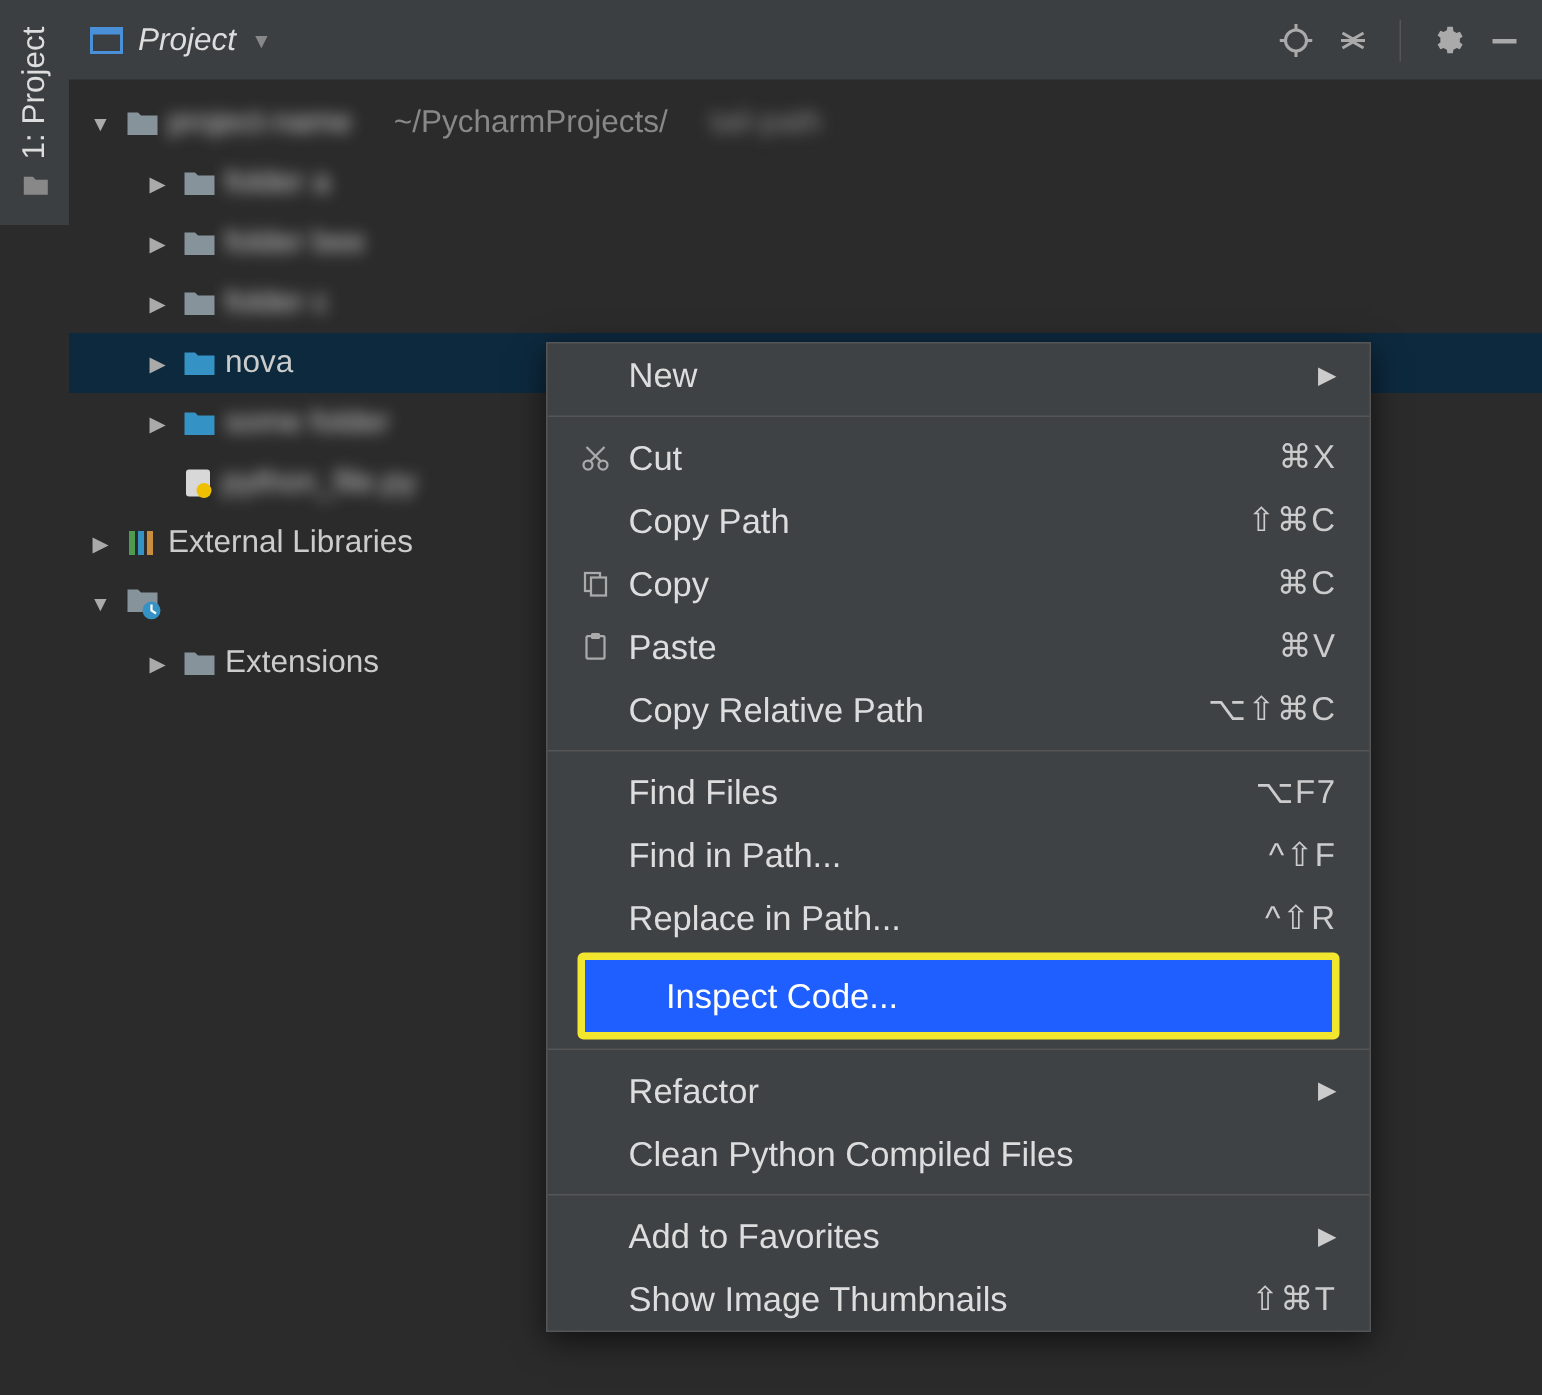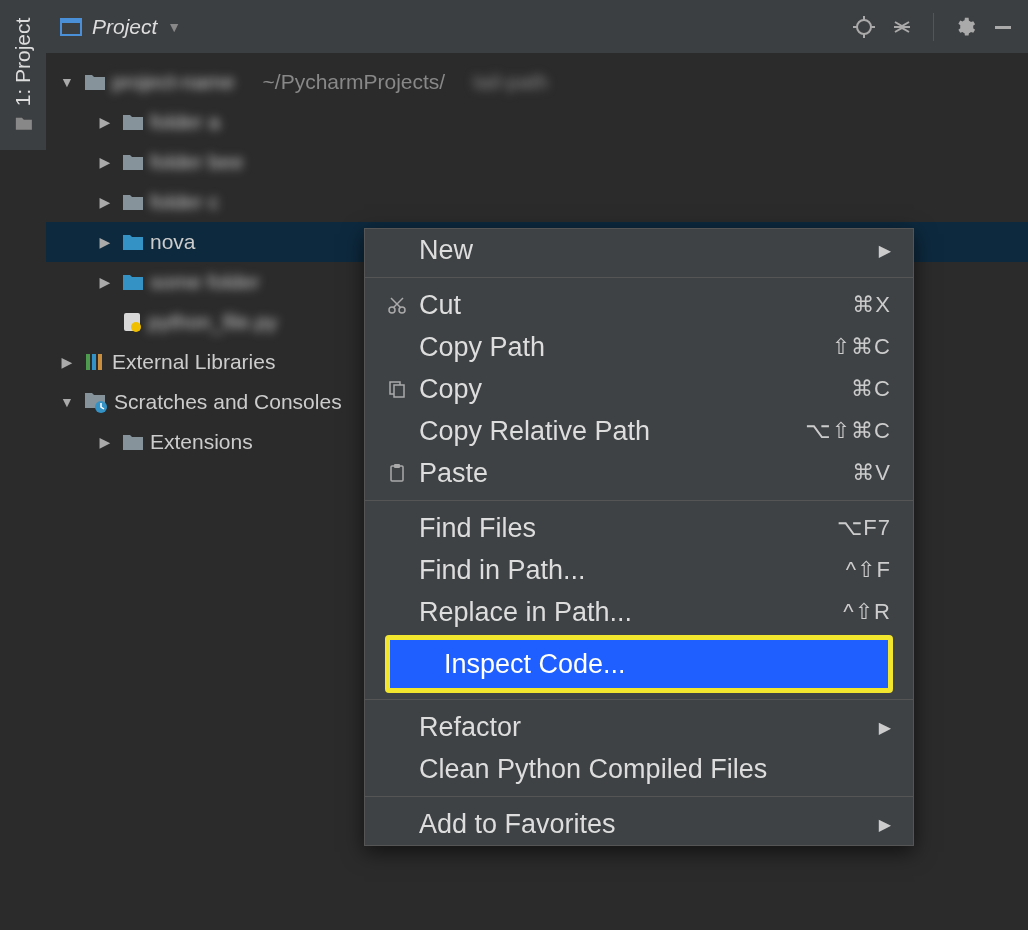--- a/index.html
+++ b/index.html
@@ -118,21 +118,21 @@
   padding: 0 22px 0 10px;
   cursor: default;
 }
 .menu-item .mi-icon {
   width: 44px;
   display: flex;
   align-items: center;
   justify-content: center;
   color: #aaa;
 }
-.menu-item .mi-label { color: #ddd; flex: 0 0 auto; font-size: 27px;}
+.menu-item .mi-label { color: #ddd; flex: 0 0 auto; font-size: 23px;}
 .menu-item .mi-space { flex: 1; }
 .menu-item .mi-shortcut { color: #ccc; font-size: 22px; letter-spacing: 1px;}
 .menu-item .mi-sub { color: #ccc; font-size: 16px;}
 .menu-sep {
   height: 1px;
   background: #555;
   margin: 6px 0;
 }
 
 .menu-item.highlight {
@@ -287,21 +287,20 @@
 
   <div class="tree-row">
     <span class="arrow">▼</span>
     <span>
       <svg width="24" height="22" viewBox="0 0 24 22">
           <path fill="#87939a" d="M1 2h7l2 2h11v13H1z"></path>
           <circle cx="17" cy="16" r="6" fill="#3592c4"></circle>
           <path d="M17 12v4l3 2" stroke="#fff" stroke-width="1.5" fill="none"></path>
         </svg>
     </span>
-    <span class="label">Scratches and Consoles</span>
   </div>
 
   <div class="tree-row indent-1">
     <span class="arrow">▶</span>
     <span>
         <svg width="22" height="18" viewBox="0 0 22 18">
           <path fill="#87939a" d="M1 2h7l2 2h11v13H1z"></path>
         </svg>
       </span>
     <span class="label">Extensions</span>
@@ -344,38 +343,38 @@
           <rect x="3" y="3" width="10" height="12" fill="none" stroke="#aaa" stroke-width="1.5"></rect>
           <rect x="7" y="6" width="10" height="12" fill="#3e4244" stroke="#aaa" stroke-width="1.5"></rect>
         </svg>
     </span>
     <span class="mi-label">Copy</span>
     <span class="mi-space"></span>
     <span class="mi-shortcut">⌘C</span>
   </div>
 
   <div class="menu-item">
-    <span class="mi-icon"></span>
-    <span class="mi-label">Copy Relative Path</span>
-    <span class="mi-space"></span>
-    <span class="mi-shortcut">⌥⇧⌘C</span>
-  </div>
-
-  <div class="menu-item">
     <span class="mi-icon">
       <svg width="20" height="20" viewBox="0 0 20 20">
           <rect x="4" y="3" width="12" height="15" rx="1" fill="none" stroke="#aaa" stroke-width="1.5"></rect>
           <rect x="7" y="1" width="6" height="4" rx="1" fill="#aaa"></rect>
         </svg>
     </span>
     <span class="mi-label">Paste</span>
     <span class="mi-space"></span>
     <span class="mi-shortcut">⌘V</span>
   </div>
 
+  <div class="menu-item">
+    <span class="mi-icon"></span>
+    <span class="mi-label">Copy Relative Path</span>
+    <span class="mi-space"></span>
+    <span class="mi-shortcut">⌥⇧⌘C</span>
+  </div>
+
   <div class="menu-sep"></div>
 
   <div class="menu-item">
     <span class="mi-icon"></span>
     <span class="mi-label">Find Files</span>
     <span class="mi-space"></span>
     <span class="mi-shortcut">⌥F7</span>
   </div>
 
   <div class="menu-item">
@@ -415,13 +414,19 @@
 
   <div class="menu-sep"></div>
 
   <div class="menu-item">
     <span class="mi-icon"></span>
     <span class="mi-label">Add to Favorites</span>
     <span class="mi-space"></span>
     <span class="mi-sub">▶</span>
   </div>
 
+  <div class="menu-item">
+    <span class="mi-icon"></span>
+    <span class="mi-label">Show Image Thumbnails</span>
+    <span class="mi-space"></span>
+    <span class="mi-shortcut">⇧⌘T</span>
+  </div>
 </div>
 
 </body></html>

